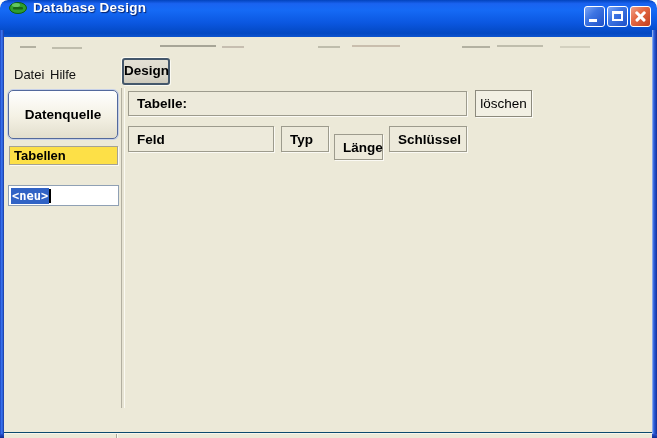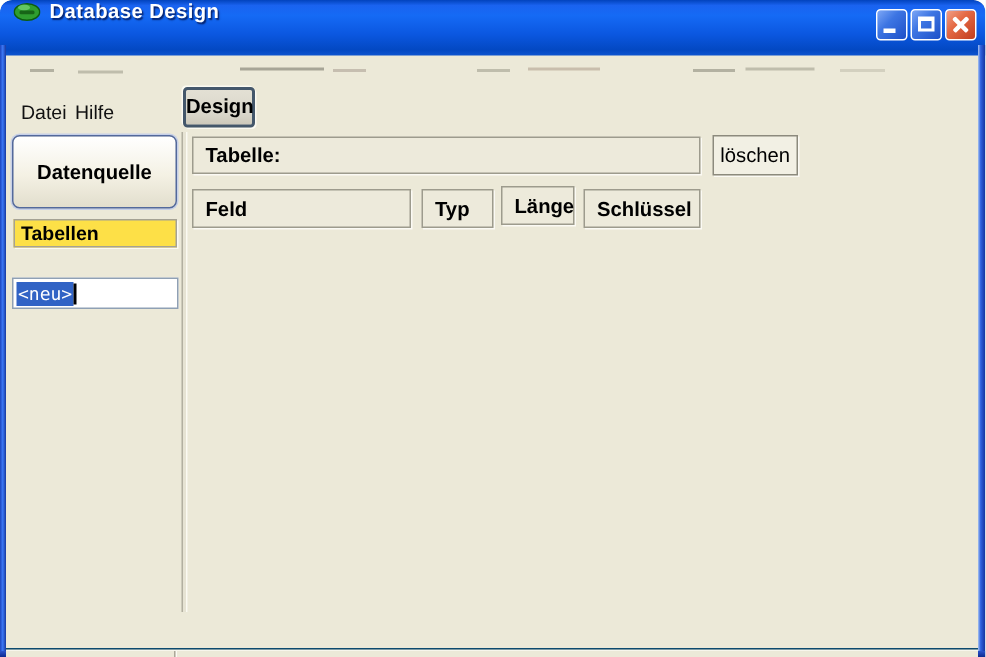--- a/index.html
+++ b/index.html
@@ -91,42 +91,42 @@
     line-height:17px;padding-left:4px;
   }
   .list-item{
     position:absolute;left:12px;top:167px;width:100px;height:16px;
     font-size:13.5px;color:#1a1a1a;letter-spacing:.4px;cursor:default;
   }
   .new-input{
     position:absolute;left:8px;top:185px;width:111px;height:21px;
     background:#fff;border:1px solid #8fa0b4;
     display:flex;align-items:center;padding-left:2px;
-    font-family:"DejaVu Sans Mono",monospace;font-size:12px;font-weight:normal;
+    font-family:"DejaVu Sans Mono",monospace;font-size:12px;font-weight:bold;
     cursor:text;
   }
   .sel-text{background:#3163c5;color:#fff;padding:1px 1px;}
   .caret{width:1.5px;height:14px;background:#000;margin-left:0px;}
   
   .splitter{
     position:absolute;left:121px;top:88px;height:320px;width:4px;
     border-left:1px solid #b2afa0;border-right:1px solid #fbfaf2;
     background:#e6e3d3;cursor:col-resize;
   }
   
   .hbox{
     position:absolute;border:1px solid #9d9b8d;background:#edead b;
     background:#edeadb;box-shadow:1px 1px 0 #fbfaf4;
     font-size:13.5px;font-weight:bold;color:#000;
     display:flex;align-items:center;padding-left:8px;
   }
   .tabelle-box{left:128px;top:91px;width:339px;height:25px;}
   .col-feld{left:128px;top:126px;width:146px;height:26px;}
   .col-typ{left:281px;top:126px;width:48px;height:26px;}
-  .col-laenge{left:334px;top:124px;width:49px;height:26px;}
+  .col-laenge{left:334px;top:134px;width:49px;height:26px;}
   .col-schluessel{left:389px;top:126px;width:78px;height:26px;}
   .loeschen-btn{
     position:absolute;left:475px;top:90px;width:57px;height:27px;
     border:1px solid #8c8a7d;background:#f2f0e4;
     box-shadow:1px 1px 0 #fbfaf4;
     font-size:13.5px;font-weight:normal;color:#000;
     display:flex;align-items:center;justify-content:center;cursor:pointer;
   }
   
   .statusbar{

